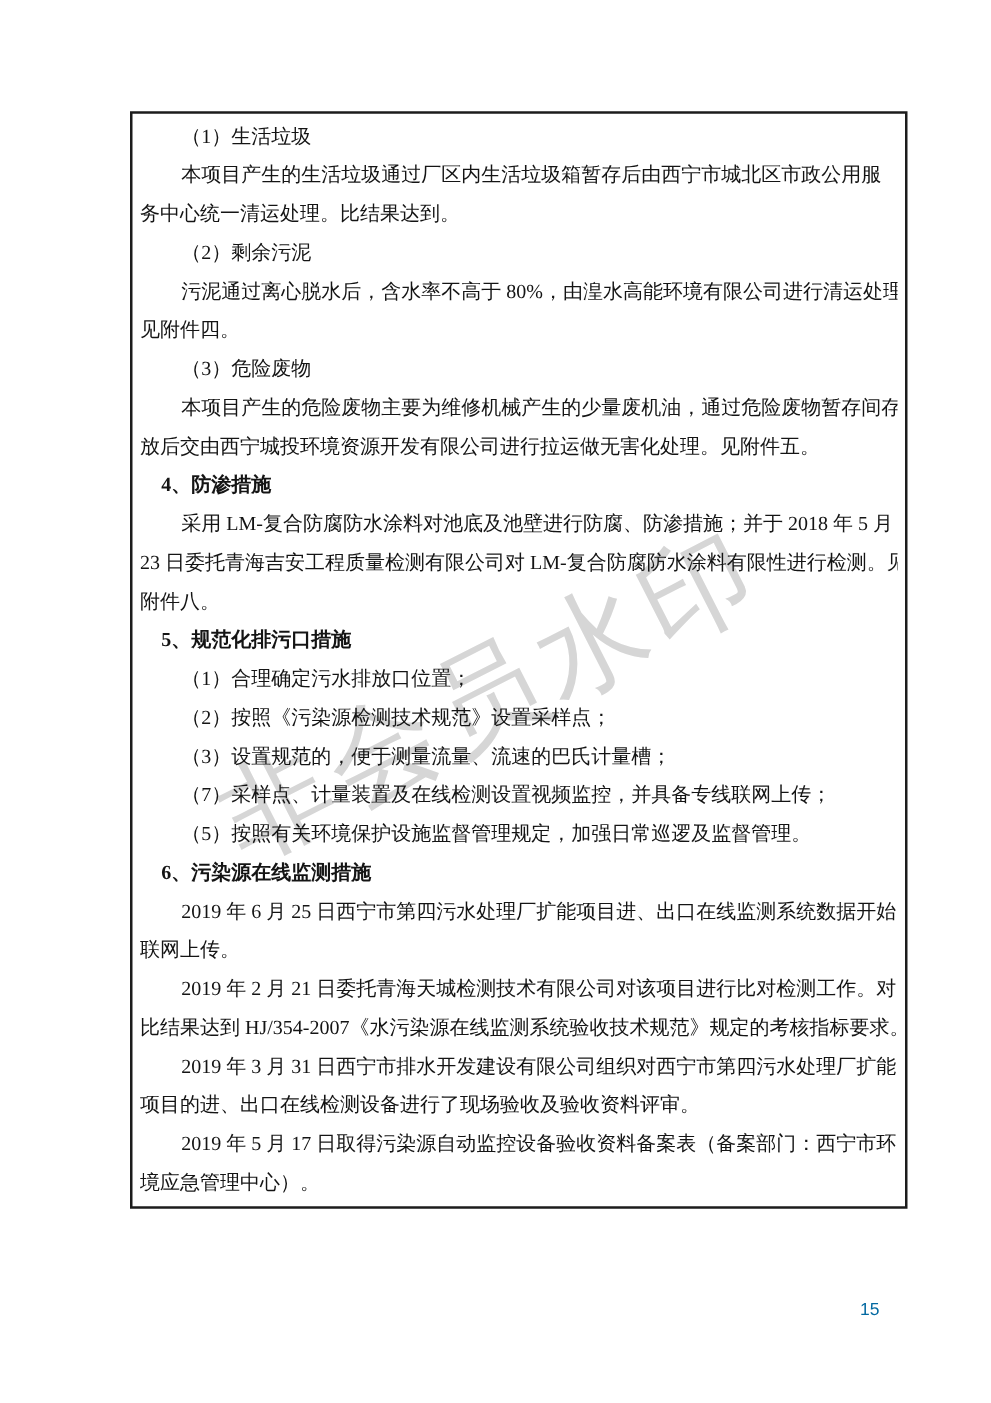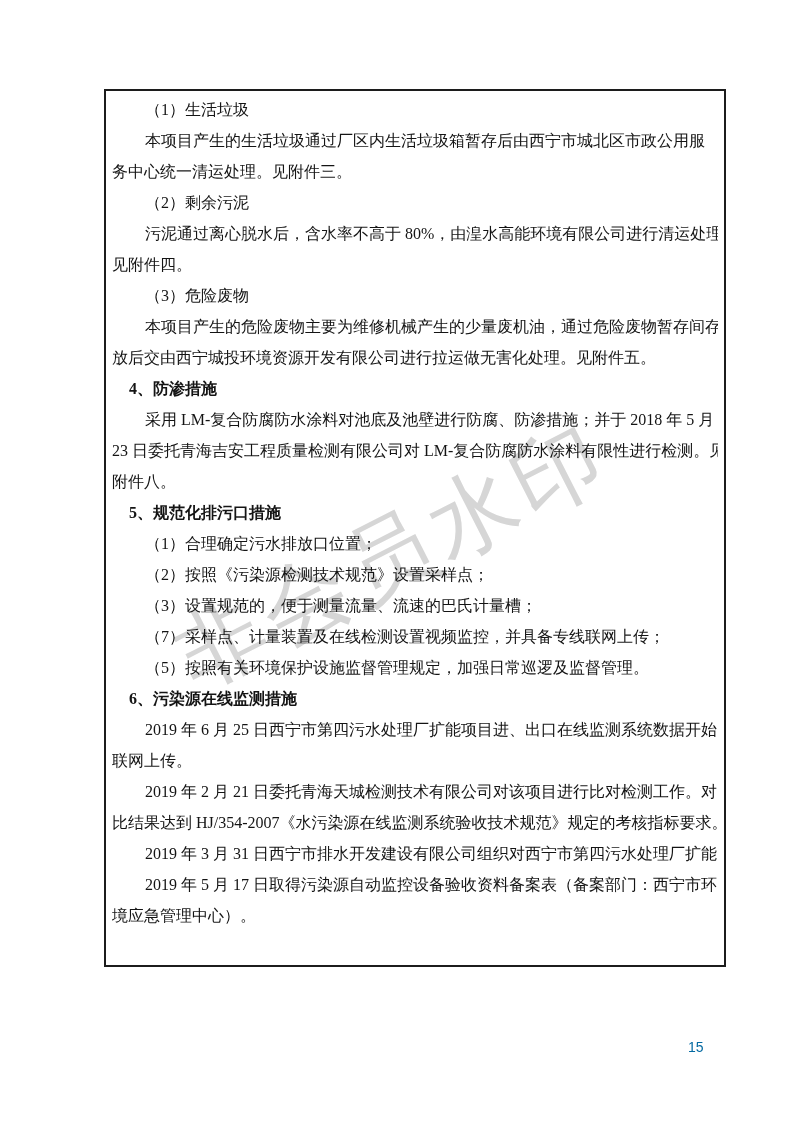--- a/index.html
+++ b/index.html
@@ -69,21 +69,21 @@
 </style>
 </head>
 <body>
 
 <div class="watermark">非会员水印</div>
 
 <div class="doc-table">
   <div class="doc-lines">
       <div class="line indent-2">（1）生活垃圾</div>
       <div class="line indent-2">本项目产生的生活垃圾通过厂区内生活垃圾箱暂存后由西宁市城北区市政公用服</div>
-      <div class="line indent-0">务中心统一清运处理。见附件三。</div>
+      <div class="line indent-0">务中心统一清运处理。比结果达到。</div>
       <div class="line indent-2">（2）剩余污泥</div>
       <div class="line indent-2">污泥通过离心脱水后，含水率不高于 80%，由湟水高能环境有限公司进行清运处理。</div>
       <div class="line indent-0">见附件四。</div>
       <div class="line indent-2">（3）危险废物</div>
       <div class="line indent-2">本项目产生的危险废物主要为维修机械产生的少量废机油，通过危险废物暂存间存</div>
       <div class="line indent-0">放后交由西宁城投环境资源开发有限公司进行拉运做无害化处理。见附件五。</div>
       <div class="line indent-1 bold">4、防渗措施</div>
       <div class="line indent-2">采用 LM-复合防腐防水涂料对池底及池壁进行防腐、防渗措施；并于 2018 年 5 月</div>
       <div class="line indent-0">23 日委托青海吉安工程质量检测有限公司对 LM-复合防腐防水涂料有限性进行检测。见</div>
       <div class="line indent-0">附件八。</div>
@@ -92,18 +92,19 @@
       <div class="line indent-2">（2）按照《污染源检测技术规范》设置采样点；</div>
       <div class="line indent-2">（3）设置规范的，便于测量流量、流速的巴氏计量槽；</div>
       <div class="line indent-2">（7）采样点、计量装置及在线检测设置视频监控，并具备专线联网上传；</div>
       <div class="line indent-2">（5）按照有关环境保护设施监督管理规定，加强日常巡逻及监督管理。</div>
       <div class="line indent-1 bold">6、污染源在线监测措施</div>
       <div class="line indent-2">2019 年 6 月 25 日西宁市第四污水处理厂扩能项目进、出口在线监测系统数据开始</div>
       <div class="line indent-0">联网上传。</div>
       <div class="line indent-2">2019 年 2 月 21 日委托青海天城检测技术有限公司对该项目进行比对检测工作。对</div>
       <div class="line indent-0">比结果达到 HJ/354-2007《水污染源在线监测系统验收技术规范》规定的考核指标要求。</div>
       <div class="line indent-2">2019 年 3 月 31 日西宁市排水开发建设有限公司组织对西宁市第四污水处理厂扩能</div>
+      <div class="line indent-0">项目的进、出口在线检测设备进行了现场验收及验收资料评审。</div>
       <div class="line indent-2">2019 年 5 月 17 日取得污染源自动监控设备验收资料备案表（备案部门：西宁市环</div>
       <div class="line indent-0">境应急管理中心）。</div>
     </div>
 </div>
 
 <div class="page-number">15</div>
 
 </body></html>

